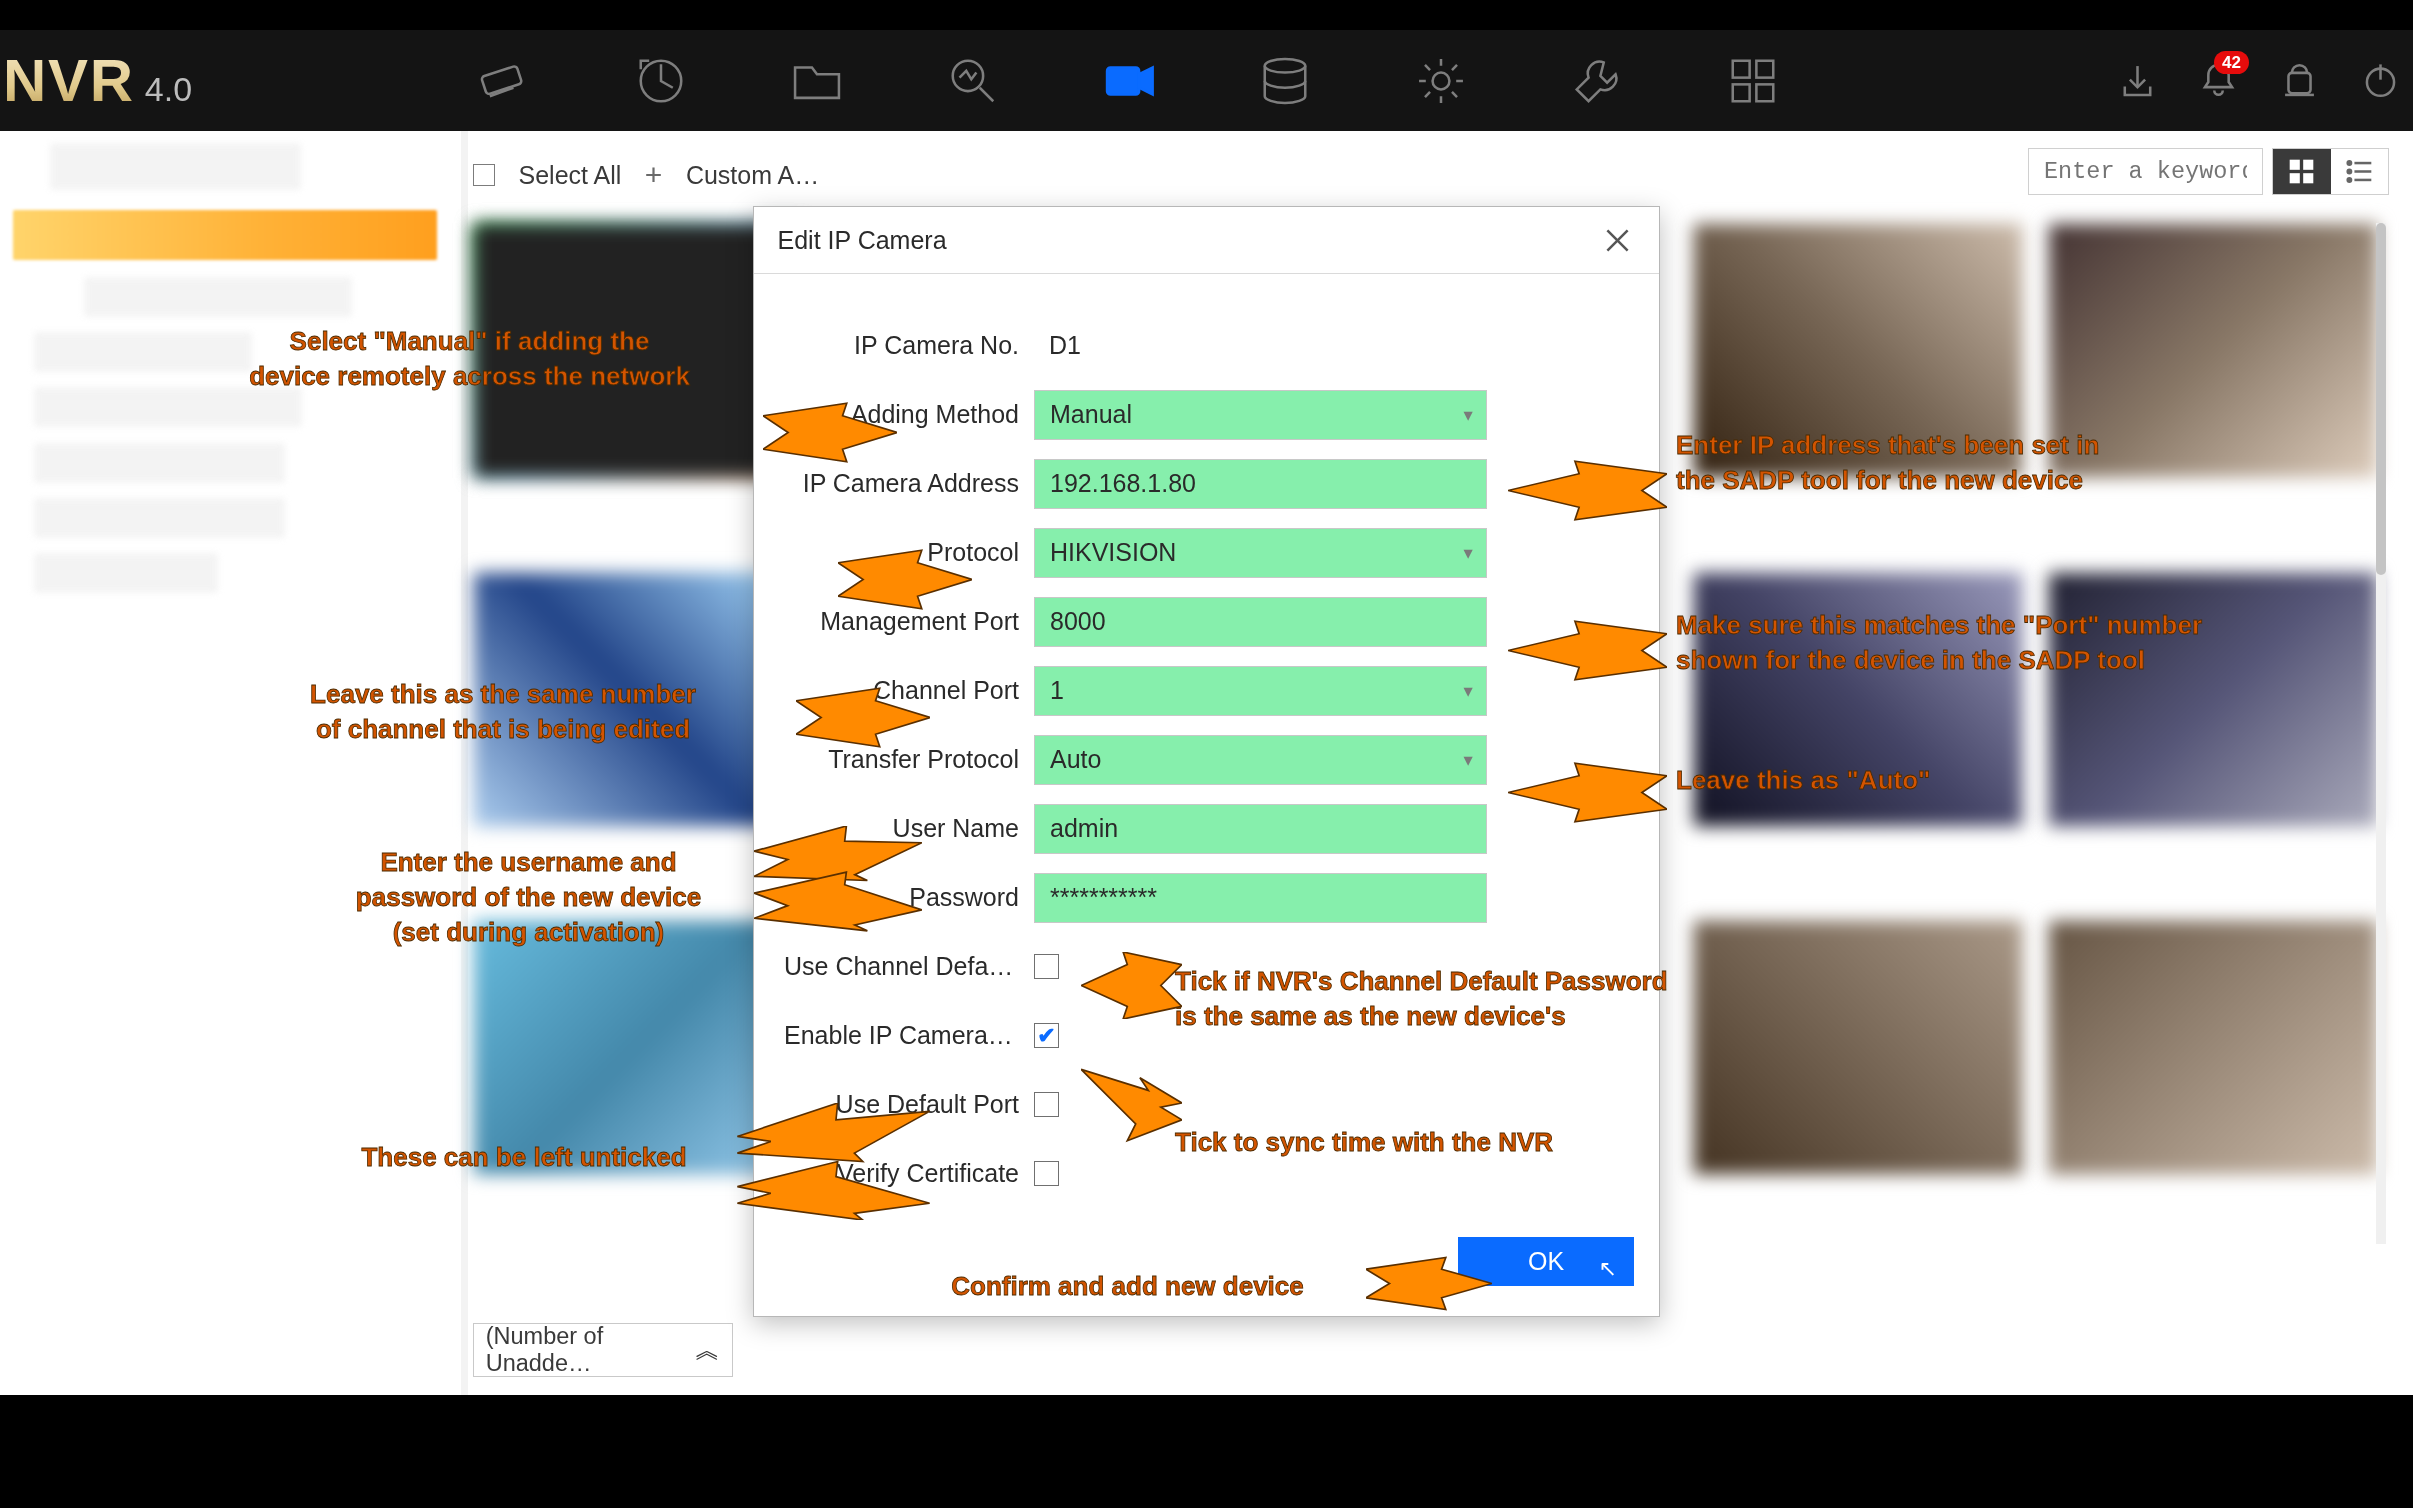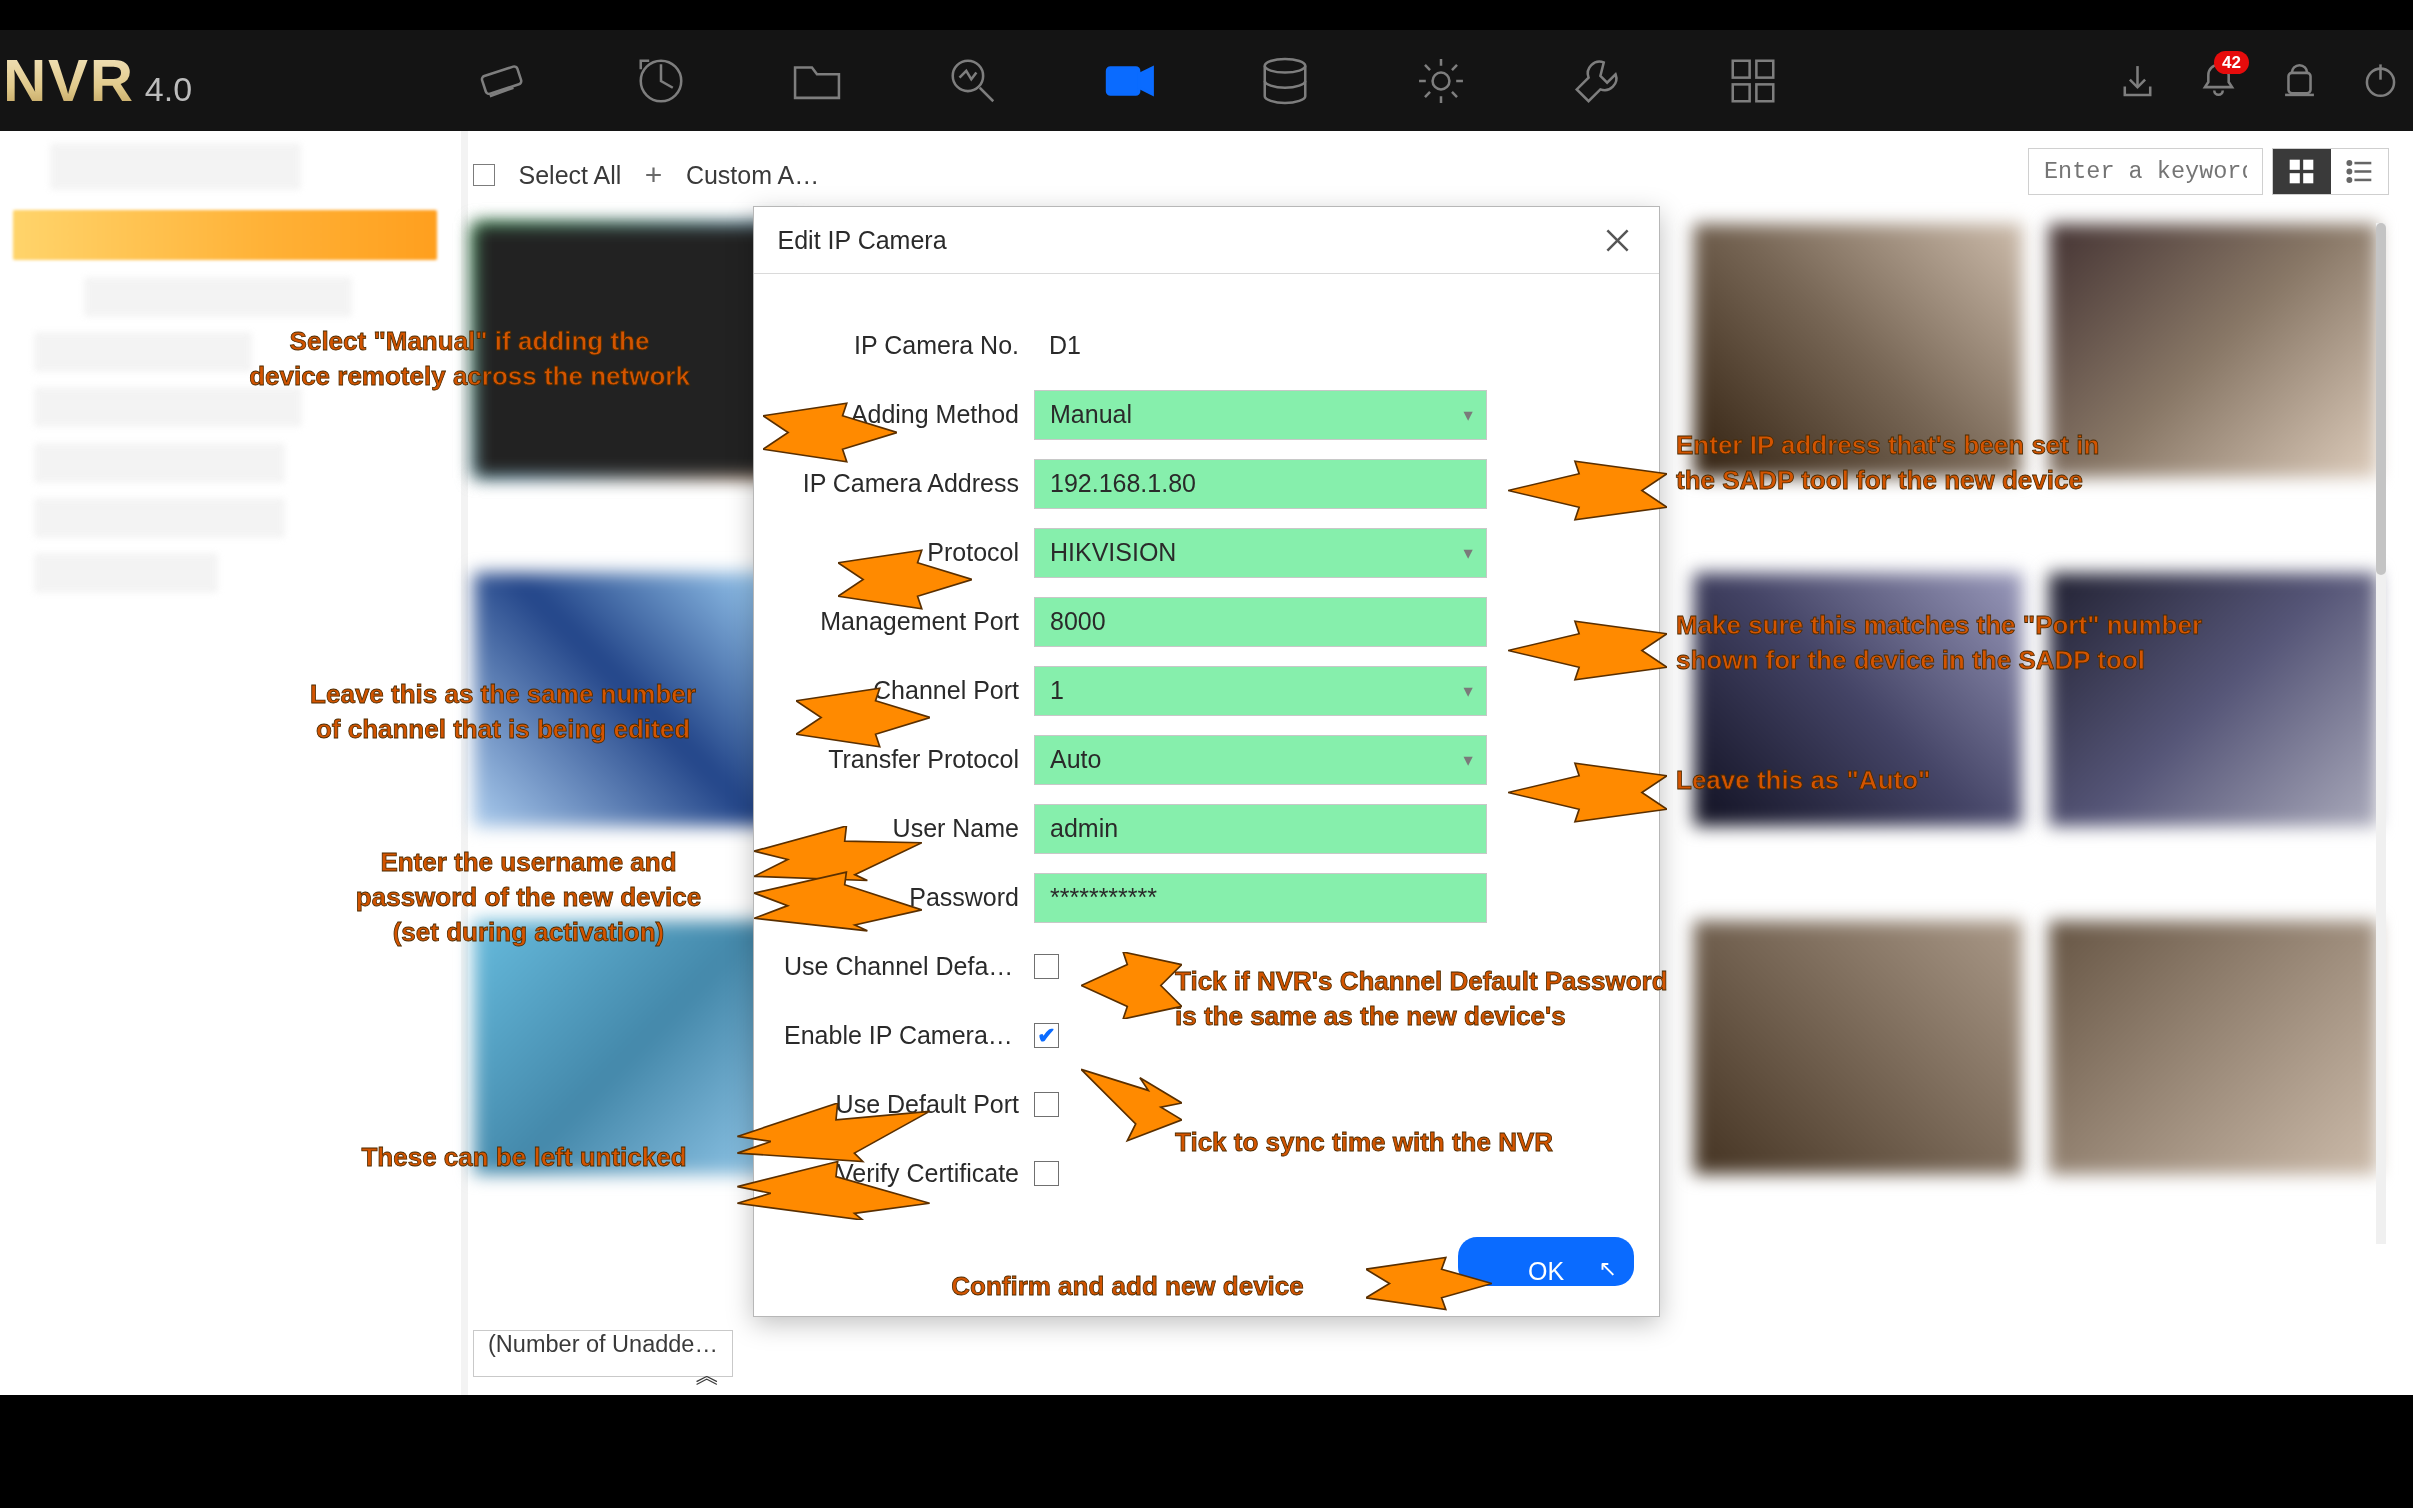--- a/index.html
+++ b/index.html
@@ -42,40 +42,40 @@
 .viewsw { position: absolute; right: 25px; top: 17px; width: 117px; height: 47px; border: 0.8px solid #cfcfcf; display: flex; }
 .viewsw div { flex: 1; display: flex; align-items: center; justify-content: center; }
 .viewsw .gactive { background: #3a3a3a; }
 .gico { width: 27px; height: 27px; }
 
 .thumbs { position: absolute; left: 5px; top: 92px; right: 25px; bottom: 151px; }
 .thumb { position: absolute; width: 330px; height: 255px; border: 0.8px solid #d5d5d5; background: #222; filter: blur(8.4px); }
 .scrollbar { position: absolute; right: 3.4px; top: 0; bottom: 0; width: 10px; background: #f0f0f0; }
 .scroll-th { position: absolute; left: 0; top: 0; width: 10px; height: 352px; background: #c4c4c4; border-radius: 5px; }
 
-.unadded { position: absolute; left: 5px; bottom: 18.4px; width: 260px; height: 47px; border: 0.8px solid #c9c9c9; background: #fff; display: flex; align-items: center; padding: 0 11.7px; font-size: 23.5px; color: #3a3a3a; flex-direction: column; }
+.unadded { position: absolute; left: 5px; bottom: 18.4px; width: 260px; height: 54px; border: 0.8px solid #c9c9c9; background: #fff; display: flex; align-items: center; padding: 0 11.7px; font-size: 23.5px; color: #3a3a3a; }
 .unadded .chev { margin-left: auto; font-size: 25px; color: #3a3a3a; }
 
 .modal { position: absolute; left: 753px; top: 176px; width: 907px; height: 1111px; background: #fff; border: 0.8px solid #b7b7b7; box-shadow: 0 6.7px 25px rgba(0,0,0,.25); }
 .modal-hd { height: 67px; border-bottom: 0.8px solid #dadada; display: flex; align-items: center; padding: 0 23.5px; }
 .modal-title { font-size: 25px; color: #2a2a2a; }
 .modal-close { margin-left: auto; width: 37px; height: 37px; display: flex; align-items: center; justify-content: center; cursor: pointer; }
 .modal-close svg { width: 27px; height: 27px; stroke: #555; stroke-width: 3; fill: none; }
 
 .form { padding: 37px 30px 0 30px; }
 .row { display: flex; align-items: center; height: 69px; }
 .row .lbl { width: 250px; text-align: right; padding-right: 15px; font-size: 25px; color: #2a2a2a; white-space: nowrap; overflow: hidden; text-overflow: ellipsis; }
 .row .val-ro { width: 453px; font-size: 25px; color: #2a2a2a; padding-left: 15px; }
 .row .inp, .row .sel { width: 453px; height: 50px; border: 0.8px solid #c8c8c8; background: #86efac; font-size: 25px; color: #2a2a2a; padding: 0 15px; display: flex; align-items: center; position: relative; }
 .sel .caret { position: absolute; right: 13.4px; top: 50%; transform: translateY(-50%); font-size: 18.4px; color: #7a7a7a; }
 .row .ck { width: 25px; height: 25px; border: 1.7px solid #707070; margin-left: 0; display: flex; align-items: center; justify-content: center; }
 .ck.checked::after { content: "✔"; color: #0a6bff; font-size: 22px; font-weight: bold; }
 .ckwrap { width: 453px; padding-left: 0; display: flex; align-items: center; }
 
-.okbtn { position: absolute; right: 25px; bottom: 30px; width: 176px; height: 49px; background: #0a6bff; color: #fff; font-size: 25px; display: flex; align-items: flex-end; justify-content: center; cursor: pointer; border-radius: 19px; }
+.okbtn { position: absolute; right: 25px; bottom: 30px; width: 176px; height: 49px; background: #0a6bff; color: #fff; font-size: 25px; display: flex; align-items: center; justify-content: center; cursor: pointer; }
 .cursor { position: absolute; right: 42px; bottom: 34px; font-size: 22px; color: #fff; }
 
 .anno { position: absolute; font-size: 26px; font-weight: 800; line-height: 1.35; color: #d35400; -webkit-text-stroke: 0.8px #4a2a00; text-align: center; pointer-events: none; }
 .arrow { position: absolute; pointer-events: none; }
 .af { fill: #ff8a00; stroke: #5a2f00; stroke-width: 2; }
 
 </style>
 </head>
 <body>
 

